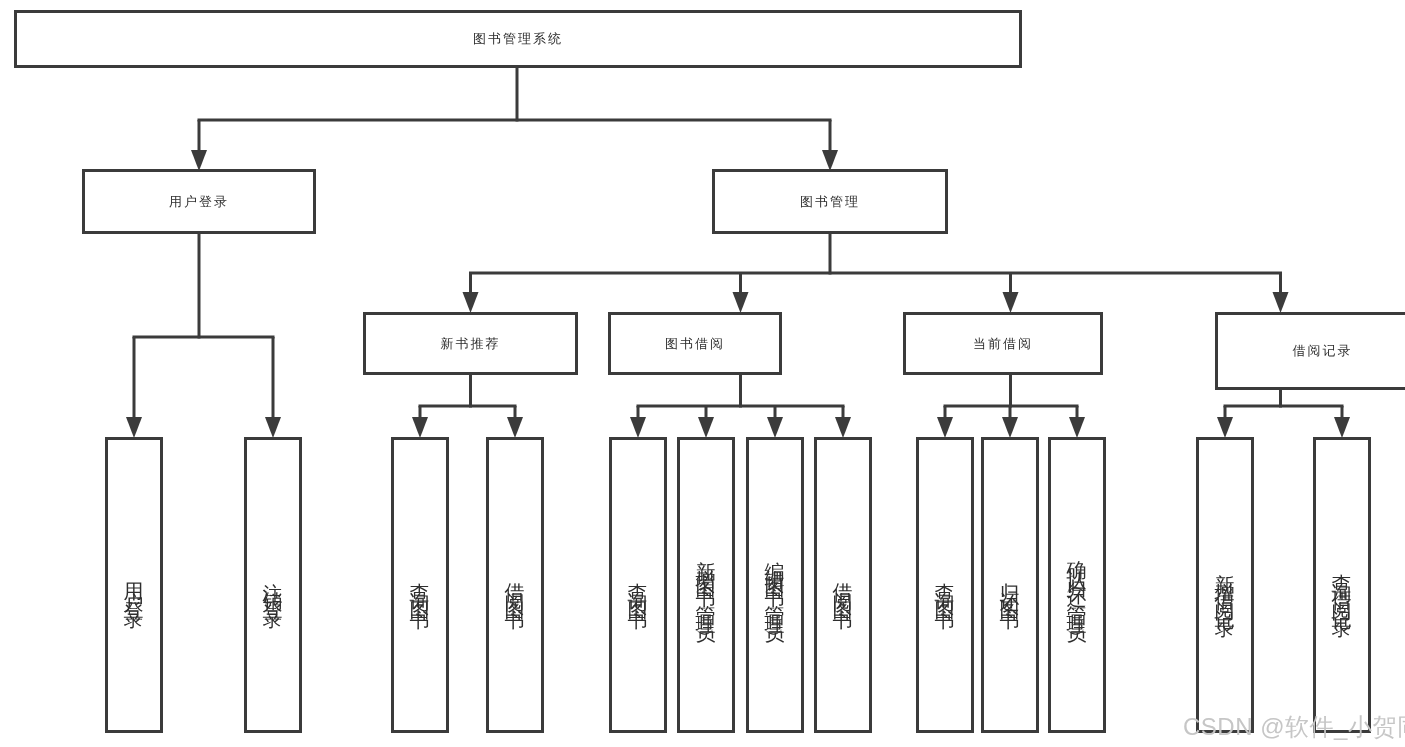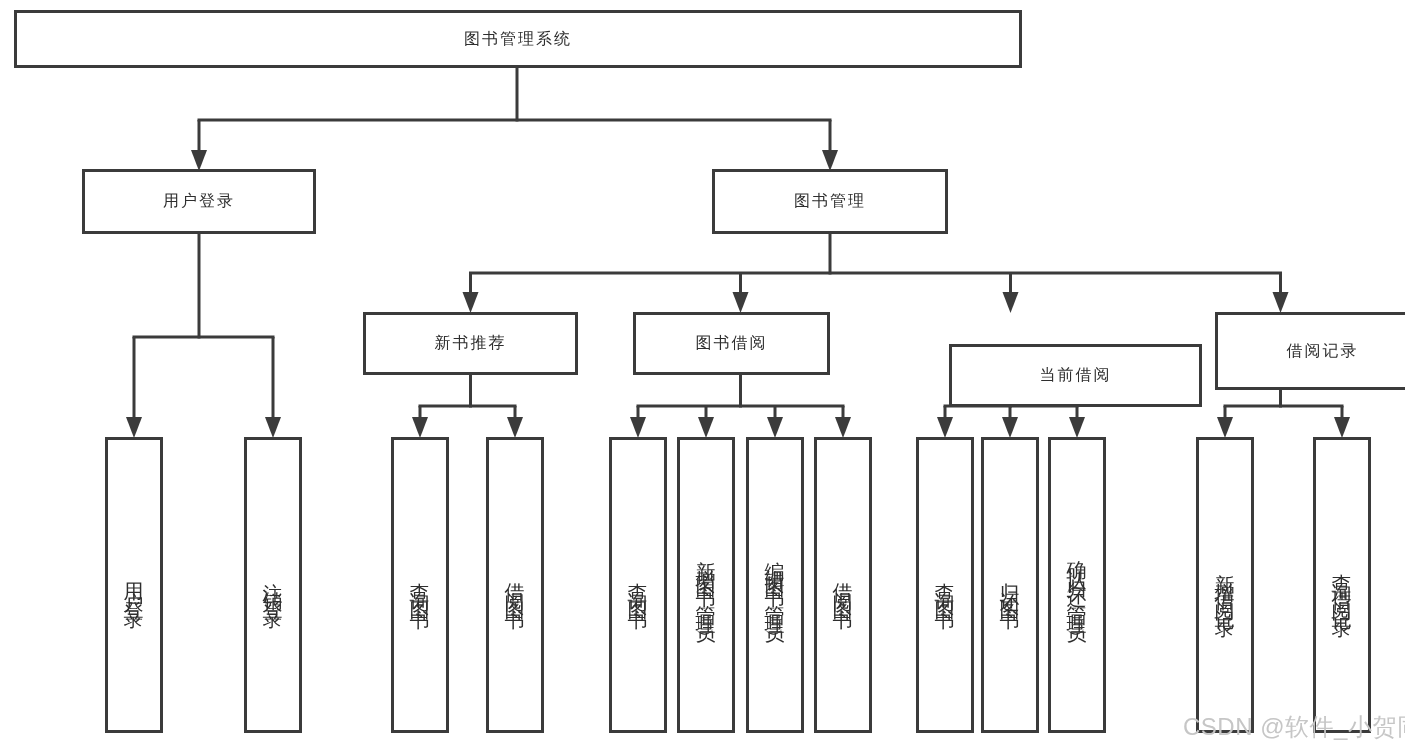--- a/index.html
+++ b/index.html
@@ -5,21 +5,21 @@
   html,body{margin:0;padding:0;background:#ffffff;}
   .canvas{
     position:relative;width:1405px;height:747px;background:#ffffff;
     font-family:"Liberation Sans",sans-serif;color:#2e2e2e;overflow:hidden;
   }
   .connectors{position:absolute;left:0;top:0;}
   .box{
     position:absolute;box-sizing:border-box;border:3px solid #3b3b3b;background:#ffffff;
     display:flex;align-items:center;justify-content:center;
   }
-  .box.h{font-size:16px;letter-spacing:2px;white-space:nowrap;}
+  .box.h{font-size:13px;letter-spacing:2px;white-space:nowrap;}
   .box.v{width:58px;height:296px;}
   .vlabel{
     writing-mode:vertical-rl;text-orientation:mixed;
     font-size:20px;letter-spacing:9px;line-height:1;
   }
   .watermark{
     position:absolute;left:1183px;top:711px;font-size:24px;letter-spacing:.5px;
     color:#c6c6c6;white-space:nowrap;
   }
 </style>
@@ -101,24 +101,24 @@
   <div class="box h" style="left:82px;top:169px;width:234px;height:65px;">
     <span>用户登录</span>
   </div>
   <div class="box h" style="left:712px;top:169px;width:236px;height:65px;text-align:right;">
     <span>图书管理</span>
   </div>
 
   <div class="box h" style="left:363px;top:312px;width:215px;height:63px;text-align:right;">
     <span>新书推荐</span>
   </div>
-  <div class="box h" style="left:633px;top:312px;width:197px;height:63px;">
+  <div class="box h" style="left:608px;top:312px;width:174px;height:63px;">
     <span>图书借阅</span>
   </div>
-  <div class="box h" style="left:949px;top:312px;width:253px;height:63px;margin-top:32px;">
+  <div class="box h" style="left:903px;top:312px;width:200px;height:63px;">
     <span>当前借阅</span>
   </div>
   <div class="box h" style="left:1199px;top:312px;width:215px;height:78px;margin-left:16px;">
     <span>借阅记录</span>
   </div>
 
   <div class="box v" style="left:105px;top:437px;">
     <span class="vlabel">用户登录</span>
   </div>
   <div class="box v" style="left:244px;top:437px;">

